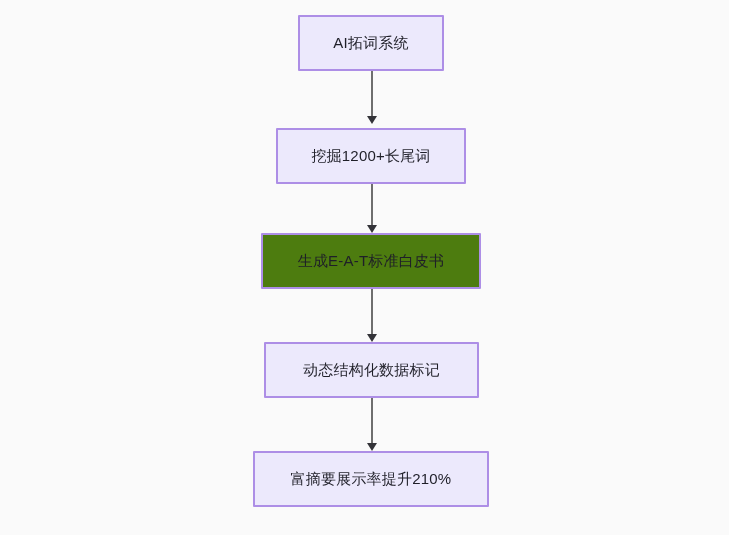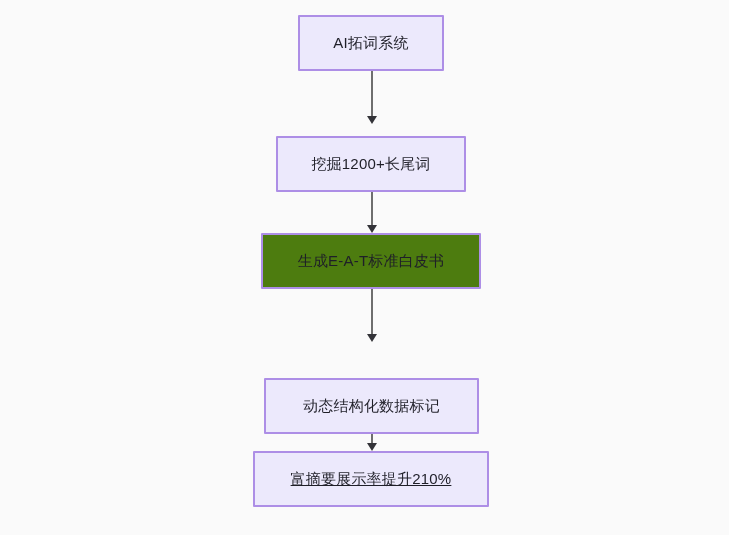--- a/index.html
+++ b/index.html
@@ -77,25 +77,25 @@
       <div class="edge-line" style="height: 46px; background: rgb(110, 110, 110);"></div>
       <div class="edge-head" style="top: 45px; border-top-color: rgb(51, 51, 56);"></div>
     </div>
     <div class="edge" style="left: 371px; top: 398px; width: 2px; height: 53px;">
       <div class="edge-line" style="height: 46px; background: rgb(110, 110, 110);"></div>
       <div class="edge-head" style="top: 45px; border-top-color: rgb(51, 51, 56);"></div>
     </div>
     <div class="node" style="left: 298px; top: 15px; width: 146px; height: 56px; background: rgb(236, 233, 252); border-color: rgb(173, 142, 230); color: rgb(31, 31, 40);">
       <span class="node-label">AI拓词系统</span>
     </div>
-    <div class="node" style="left: 276px; top: 136px; width: 190px; height: 56px; background: rgb(236, 233, 252); border-color: rgb(173, 142, 230); color: rgb(31, 31, 40);">
+    <div class="node" style="left: 276px; top: 128px; width: 190px; height: 56px; background: rgb(236, 233, 252); border-color: rgb(173, 142, 230); color: rgb(31, 31, 40);">
       <span class="node-label">挖掘1200+长尾词</span>
     </div>
     <div class="node" style="left: 261px; top: 233px; width: 220px; height: 56px; background: #4d7c0f; border-color: rgb(173, 142, 230); color: rgb(31, 31, 40);">
       <span class="node-label">生成E-A-T标准白皮书</span>
     </div>
-    <div class="node" style="left: 264px; top: 342px; width: 215px; height: 56px; background: rgb(236, 233, 252); border-color: rgb(173, 142, 230); color: rgb(31, 31, 40); margin-top: 36px;">
+    <div class="node" style="left: 264px; top: 342px; width: 215px; height: 56px; background: rgb(236, 233, 252); border-color: rgb(173, 142, 230); color: rgb(31, 31, 40);">
       <span class="node-label">动态结构化数据标记</span>
     </div>
-    <div class="node" style="left: 253px; top: 451px; width: 236px; height: 56px; background: rgb(236, 233, 252); border-color: rgb(173, 142, 230); color: rgb(31, 31, 40); text-decoration: underline;">
+    <div class="node" style="left: 253px; top: 451px; width: 236px; height: 56px; background: rgb(236, 233, 252); border-color: rgb(173, 142, 230); color: rgb(31, 31, 40);">
       <span class="node-label">富摘要展示率提升210%</span>
     </div>
   </div>
 
 </body></html>

